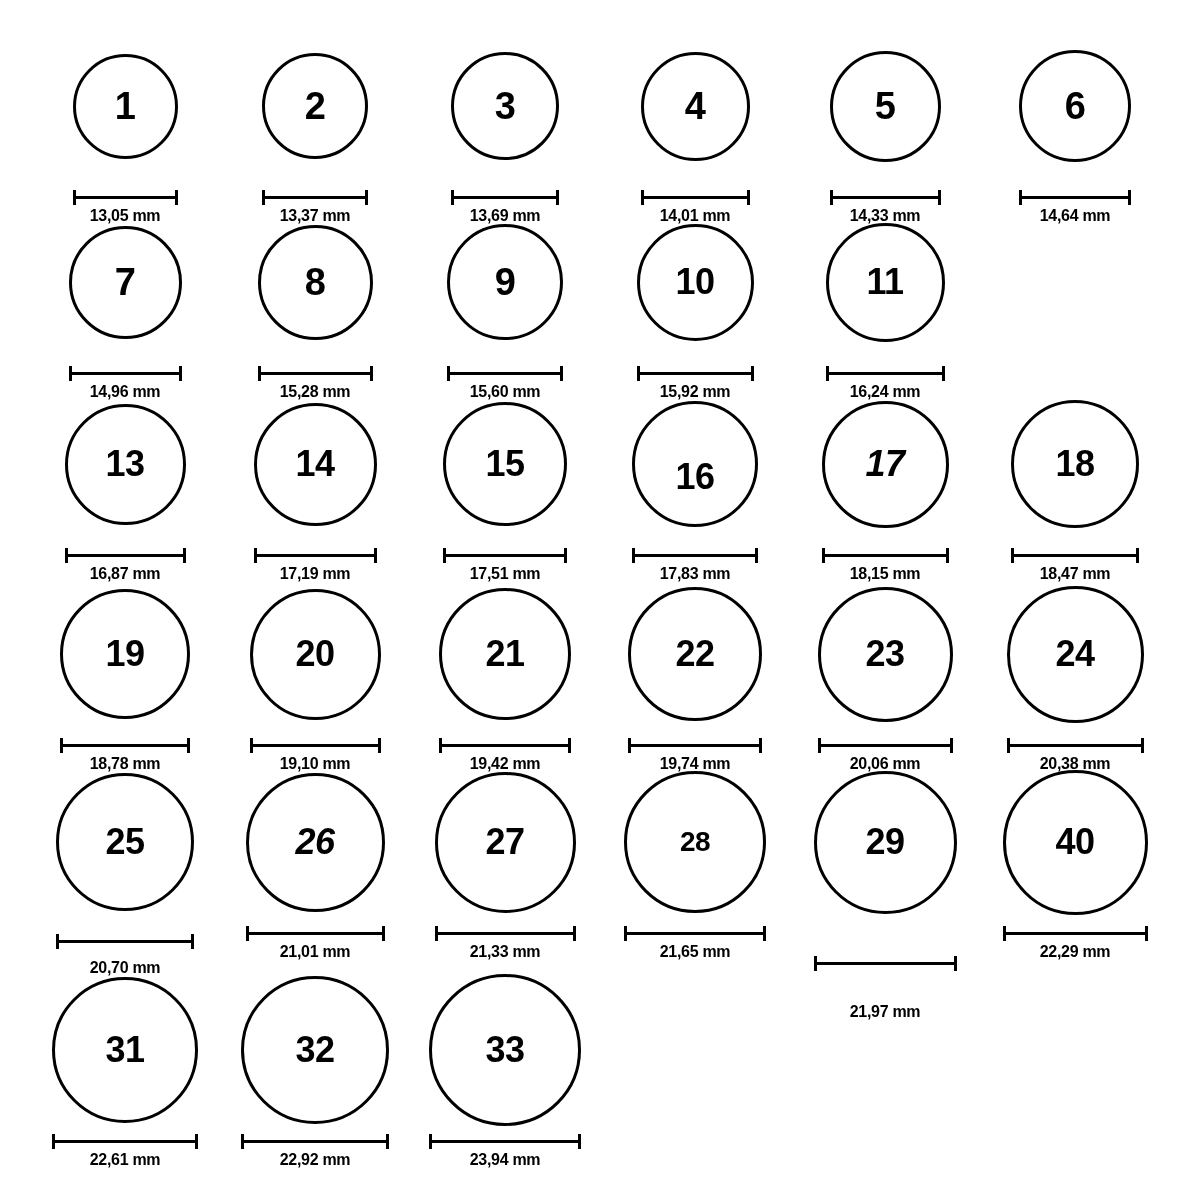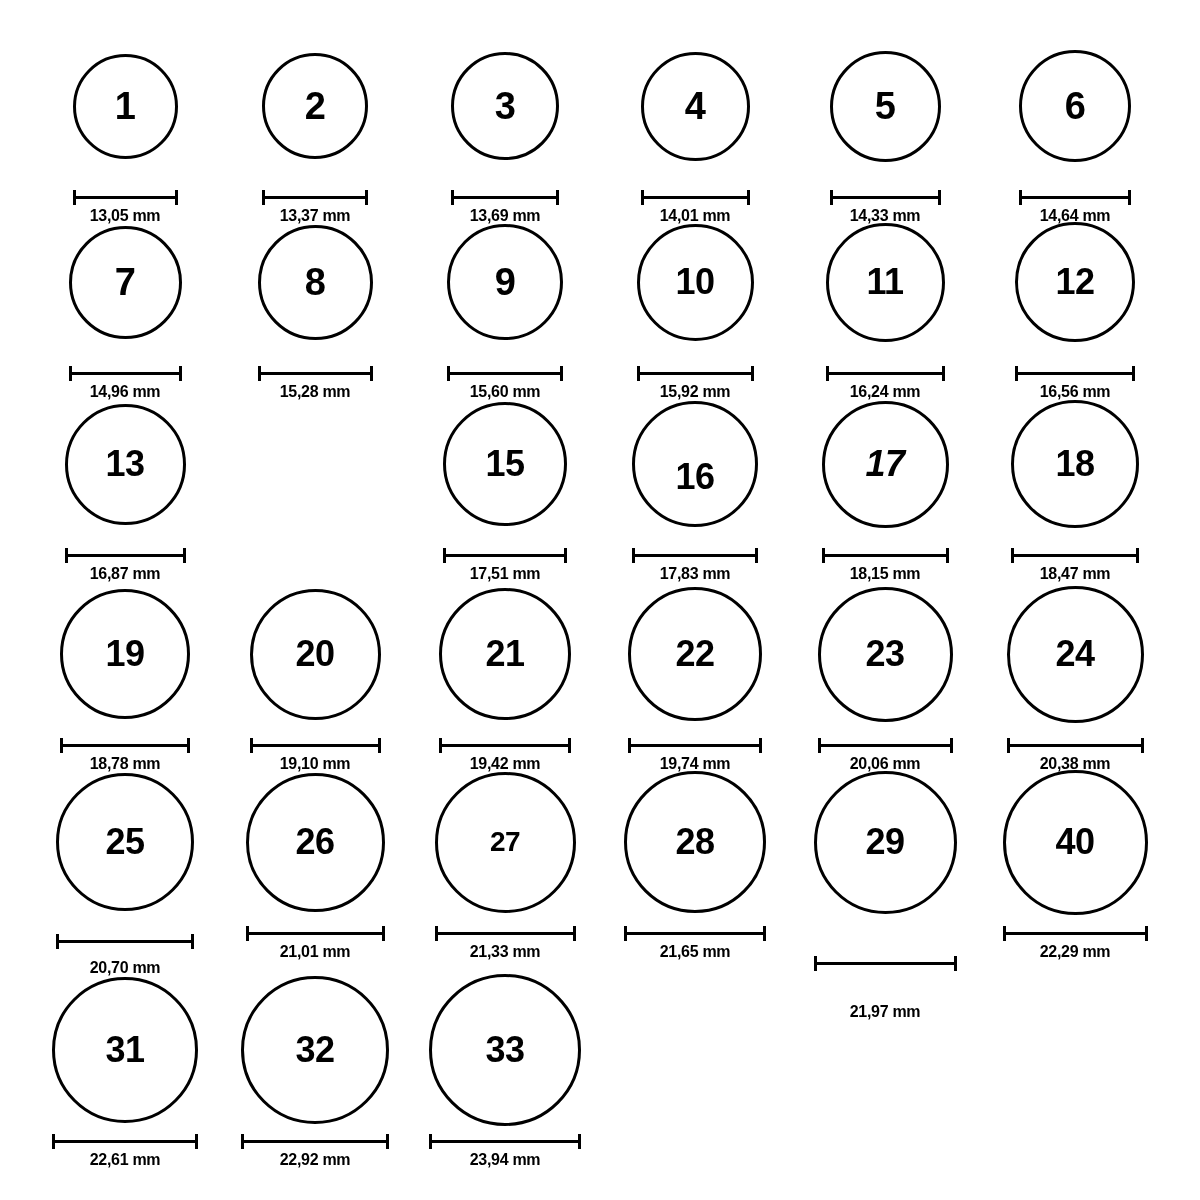--- a/index.html
+++ b/index.html
@@ -226,45 +226,45 @@
           <span class="size-num" style="font-size: 36px;">11</span>
         </div>
       </div>
       <div class="measure" style="width: 119px;">
         <div class="bar"></div>
         <div class="tick left"></div>
         <div class="tick right"></div>
       </div>
       <div class="mm-label">16,24 mm</div>
     </div>
-    <div class="cell" style="position: absolute; left: 980px; top: 204px;">
-      <div class="circle-wrap" style="height: 156px;">
-        <div class="circle" style="width: 120px; height: 120px;">
-          <span class="size-num" style="font-size: 36px;">12</span>
-        </div>
-      </div>
-      <div class="measure" style="width: 120px;">
-        <div class="bar"></div>
-        <div class="tick left"></div>
-        <div class="tick right"></div>
-      </div>
-      <div class="mm-label">16,56 mm</div>
-    </div>
     <div class="cell" style="position: absolute; left: 30px; top: 386px;">
       <div class="circle-wrap" style="height: 156px;">
         <div class="circle" style="width: 121px; height: 121px;">
           <span class="size-num" style="font-size: 36px;">13</span>
         </div>
       </div>
       <div class="measure" style="width: 121px;">
         <div class="bar"></div>
         <div class="tick left"></div>
         <div class="tick right"></div>
       </div>
       <div class="mm-label">16,87 mm</div>
+    </div>
+    <div class="cell" style="position: absolute; left: 220px; top: 386px;">
+      <div class="circle-wrap" style="height: 156px;">
+        <div class="circle" style="width: 123px; height: 123px;">
+          <span class="size-num" style="font-size: 36px;">14</span>
+        </div>
+      </div>
+      <div class="measure" style="width: 123px;">
+        <div class="bar"></div>
+        <div class="tick left"></div>
+        <div class="tick right"></div>
+      </div>
+      <div class="mm-label">17,19 mm</div>
     </div>
     <div class="cell" style="position: absolute; left: 410px; top: 386px;">
       <div class="circle-wrap" style="height: 156px;">
         <div class="circle" style="width: 124px; height: 124px;">
           <span class="size-num" style="font-size: 36px;">15</span>
         </div>
       </div>
       <div class="measure" style="width: 124px;">
         <div class="bar"></div>
         <div class="tick left"></div>
@@ -396,49 +396,49 @@
         </div>
       </div>
       <div class="measure" style="width: 138px;">
         <div class="bar"></div>
         <div class="tick left"></div>
         <div class="tick right"></div>
       </div>
       <div class="mm-label">20,70 mm</div>
     </div>
     <div class="cell" style="position: absolute; left: 220px; top: 764px;">
-      <div class="circle-wrap" style="height: 156px;">
+      <div class="circle-wrap" style="height: 156px; font-style: italic;">
         <div class="circle" style="width: 139px; height: 139px;">
           <span class="size-num" style="font-size: 36px;">26</span>
         </div>
       </div>
       <div class="measure" style="width: 139px;">
         <div class="bar"></div>
         <div class="tick left"></div>
         <div class="tick right"></div>
       </div>
       <div class="mm-label">21,01 mm</div>
     </div>
     <div class="cell" style="position: absolute; left: 410px; top: 764px;">
       <div class="circle-wrap" style="height: 156px;">
         <div class="circle" style="width: 141px; height: 141px;">
-          <span class="size-num" style="font-size: 28px;">27</span>
+          <span class="size-num" style="font-size: 36px;">27</span>
         </div>
       </div>
       <div class="measure" style="width: 141px;">
         <div class="bar"></div>
         <div class="tick left"></div>
         <div class="tick right"></div>
       </div>
       <div class="mm-label">21,33 mm</div>
     </div>
     <div class="cell" style="position: absolute; left: 600px; top: 764px;">
       <div class="circle-wrap" style="height: 156px;">
         <div class="circle" style="width: 142px; height: 142px;">
-          <span class="size-num" style="font-size: 36px;">28</span>
+          <span class="size-num" style="font-size: 28px;">28</span>
         </div>
       </div>
       <div class="measure" style="width: 142px;">
         <div class="bar"></div>
         <div class="tick left"></div>
         <div class="tick right"></div>
       </div>
       <div class="mm-label">21,65 mm</div>
     </div>
     <div class="cell" style="position: absolute; left: 790px; top: 764px; gap: 30px;">

